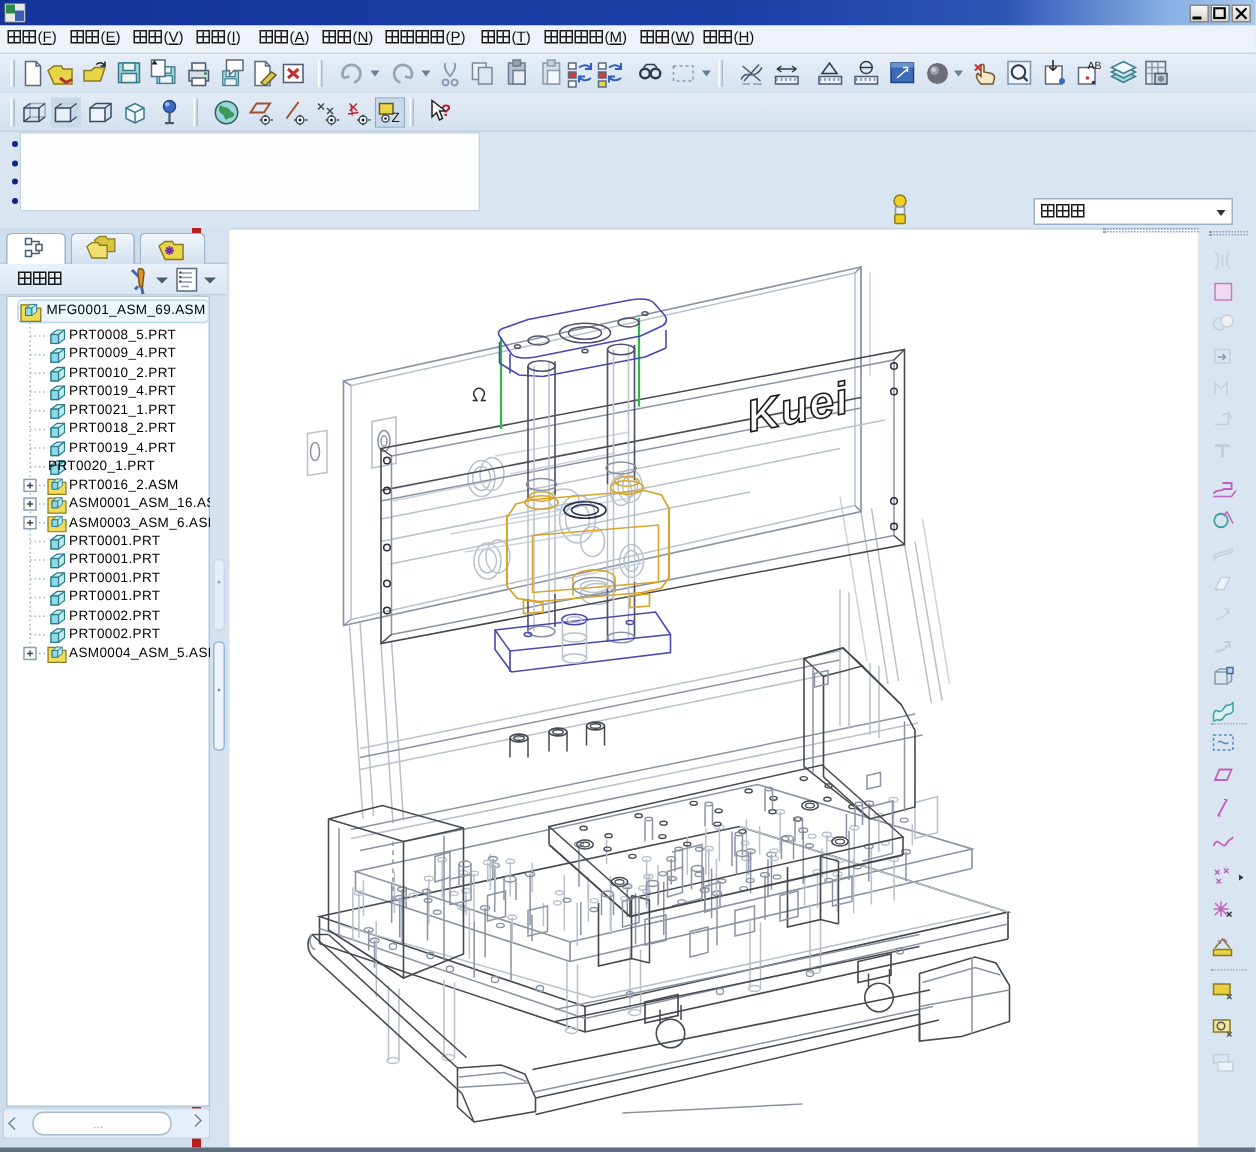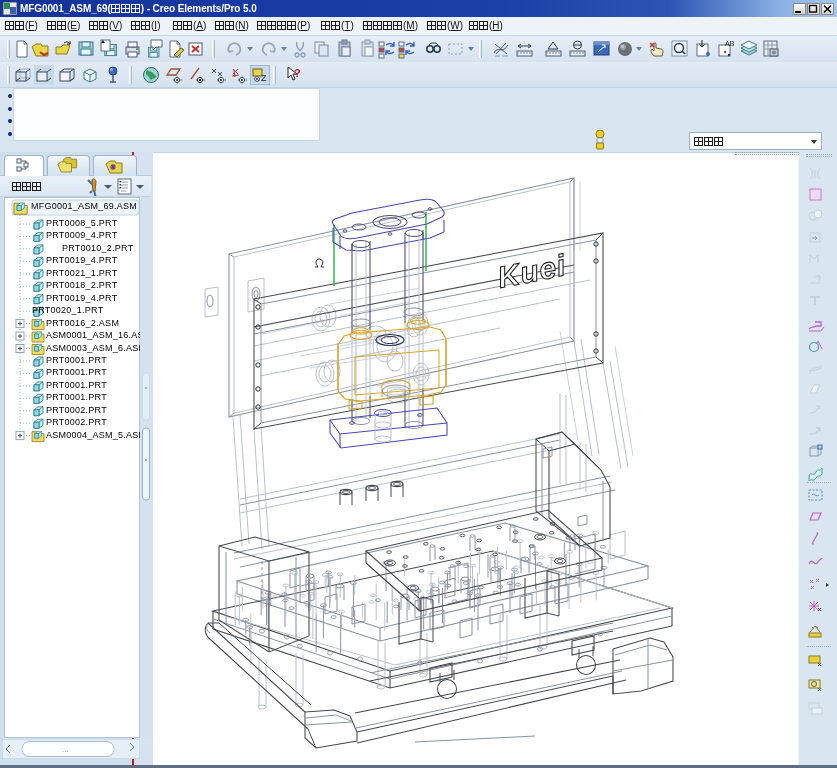--- a/index.html
+++ b/index.html
@@ -23,42 +23,41 @@
 .ic{position:absolute;top:3px;width:20px;height:20px}
 .ic svg{position:absolute;left:0;top:0}
 .dd{position:absolute;top:11px;width:0;height:0;border-left:3px solid transparent;border-right:3px solid transparent;border-top:4px solid #6a7f95}
 
 #msg{left:0;top:88px;width:837px;height:64px;background:#d9e5f1}
 #msgbox{position:absolute;left:13px;top:0px;width:307px;height:53px;background:#fdfeff;border:1px solid #c4d4e4}
 .bullet{position:absolute;left:8px;width:4px;height:4px;border-radius:50%;background:#10228c}
 #filterbar{position:absolute;left:689px;top:44px;width:133px;height:18px;background:#fff;border:1px solid #9ab0c4;font-size:11px;color:#111;line-height:16px;padding-left:4px}
 #filterbar .arr{position:absolute;right:4px;top:7px;width:0;height:0;border-left:3.5px solid transparent;border-right:3.5px solid transparent;border-top:4px solid #333}
 
-#lpanel{left:0;top:152px;width:134px;height:613px;background:#cfdeed;border-right:2px solid #b91c1c}
+#lpanel{left:0;top:152px;width:134px;height:613px;background:#cfdeed;border-right:6px solid #b91c1c}
 .tab{position:absolute;top:3px;height:21px;border:1px solid #9fb4c9;border-bottom:none;border-radius:4px 4px 0 0;background:linear-gradient(#f0f6fc,#d3e1ef)}
 #tabs{position:absolute;left:0;top:0;width:152px;height:24px;border-bottom:1px solid #b6c8da}
 #treehdr{position:absolute;left:0;top:24px;width:151px;height:21px;background:linear-gradient(#eaf1f9,#d9e6f2);border-bottom:1px solid #c0d0e0;font-size:11px;font-weight:bold;color:#222}
 #treebox{position:absolute;left:4px;top:45px;width:136px;height:541px;background:#fff;border:1px solid #b4c6d8}
 .trow{position:absolute;left:0;height:12px;font-size:9px;letter-spacing:0.25px;color:#000;white-space:nowrap}
 
 #canvas{left:153px;top:152px;width:645px;height:613px;background:#fff;border-top:1px solid #c2d2e2}
 
 #rbar{left:798px;top:152px;width:39px;height:613px;background:#d9e5f1;border-left:1px solid #eef4fa}
 
 #bottom{left:0;top:765px;width:837px;height:3px;background:#5f6f80}
 </style></head>
 <body>
 <div id="app">
   <div id="title" class="abs">
     <svg class="abs" style="left:3px;top:2px" width="14" height="13">
         <rect x="0" y="0" width="14" height="13" fill="#e8e8e8" stroke="#555"></rect>
         <rect x="1" y="1" width="6" height="6" fill="#2d8a4e"></rect>
         <rect x="7" y="5" width="6" height="7" fill="#3a5fb0"></rect>
       </svg>
-    <span class="txt">MFG0001_ASM_69(<i class="c cw"></i><i class="c cw"></i><i class="c cw"></i>) - Creo Elements/Pro 5.0</span>
     <div class="winbtn" style="right:31px"><svg width="11" height="10">
           <rect x="1" y="7" width="6" height="2" fill="#000"></rect>
         </svg></div>
     <div class="winbtn" style="right:17px"><svg width="11" height="10">
           <rect x="1.5" y="1.5" width="7" height="6.5" fill="none" stroke="#000" stroke-width="1.4"></rect>
         </svg></div>
     <div class="winbtn" style="right:3px"><svg width="11" height="10">
           <path d="M2 1.5 L9 8.5 M9 1.5 L2 8.5" stroke="#000" stroke-width="1.5"></path>
         </svg></div>
   </div>
@@ -594,21 +593,21 @@
             <g transform="translate(2,1) scale(0.75)">
               <path d="M1 4 l4 -3 h5 l0 6 l-4 3 h-5 z" fill="#bfeef2" stroke="#2a7a8a" stroke-width="0.8"></path>
               <path d="M1 4 h5 v6 M6 4 l4 -3" fill="none" stroke="#2a7a8a" stroke-width="0.8"></path>
               <rect x="1" y="4" width="5" height="6" fill="#8fd8e4" stroke="#2a7a8a" stroke-width="0.8"></rect>
             </g>
           </g>
         </svg>
         <div class="trow" style="left:26px;top:3px">MFG0001_ASM_69.ASM</div>
         <div class="trow" style="left:41px;top:20.0px">PRT0008_5.PRT</div>
         <div class="trow" style="left:41px;top:32.45px">PRT0009_4.PRT</div>
-        <div class="trow" style="left:57px;top:44.9px">PRT0010_2.PRT</div>
+        <div class="trow" style="left:41px;top:44.9px">PRT0010_2.PRT</div>
         <div class="trow" style="left:41px;top:57.349999999999994px">PRT0019_4.PRT</div>
         <div class="trow" style="left:41px;top:69.8px">PRT0021_1.PRT</div>
         <div class="trow" style="left:41px;top:82.25px">PRT0018_2.PRT</div>
         <div class="trow" style="left:41px;top:94.69999999999999px">PRT0019_4.PRT</div>
         <div class="trow" style="left:27px;top:107.14999999999999px">PRT0020_1.PRT</div>
         <div class="trow" style="left:41px;top:119.6px">PRT0016_2.ASM</div>
         <div class="trow" style="left:41px;top:132.05px">ASM0001_ASM_16.ASM</div>
         <div class="trow" style="left:41px;top:144.5px">ASM0003_ASM_6.ASM</div>
         <div class="trow" style="left:41px;top:156.95px">PRT0001.PRT</div>
         <div class="trow" style="left:41px;top:169.39999999999998px">PRT0001.PRT</div>

